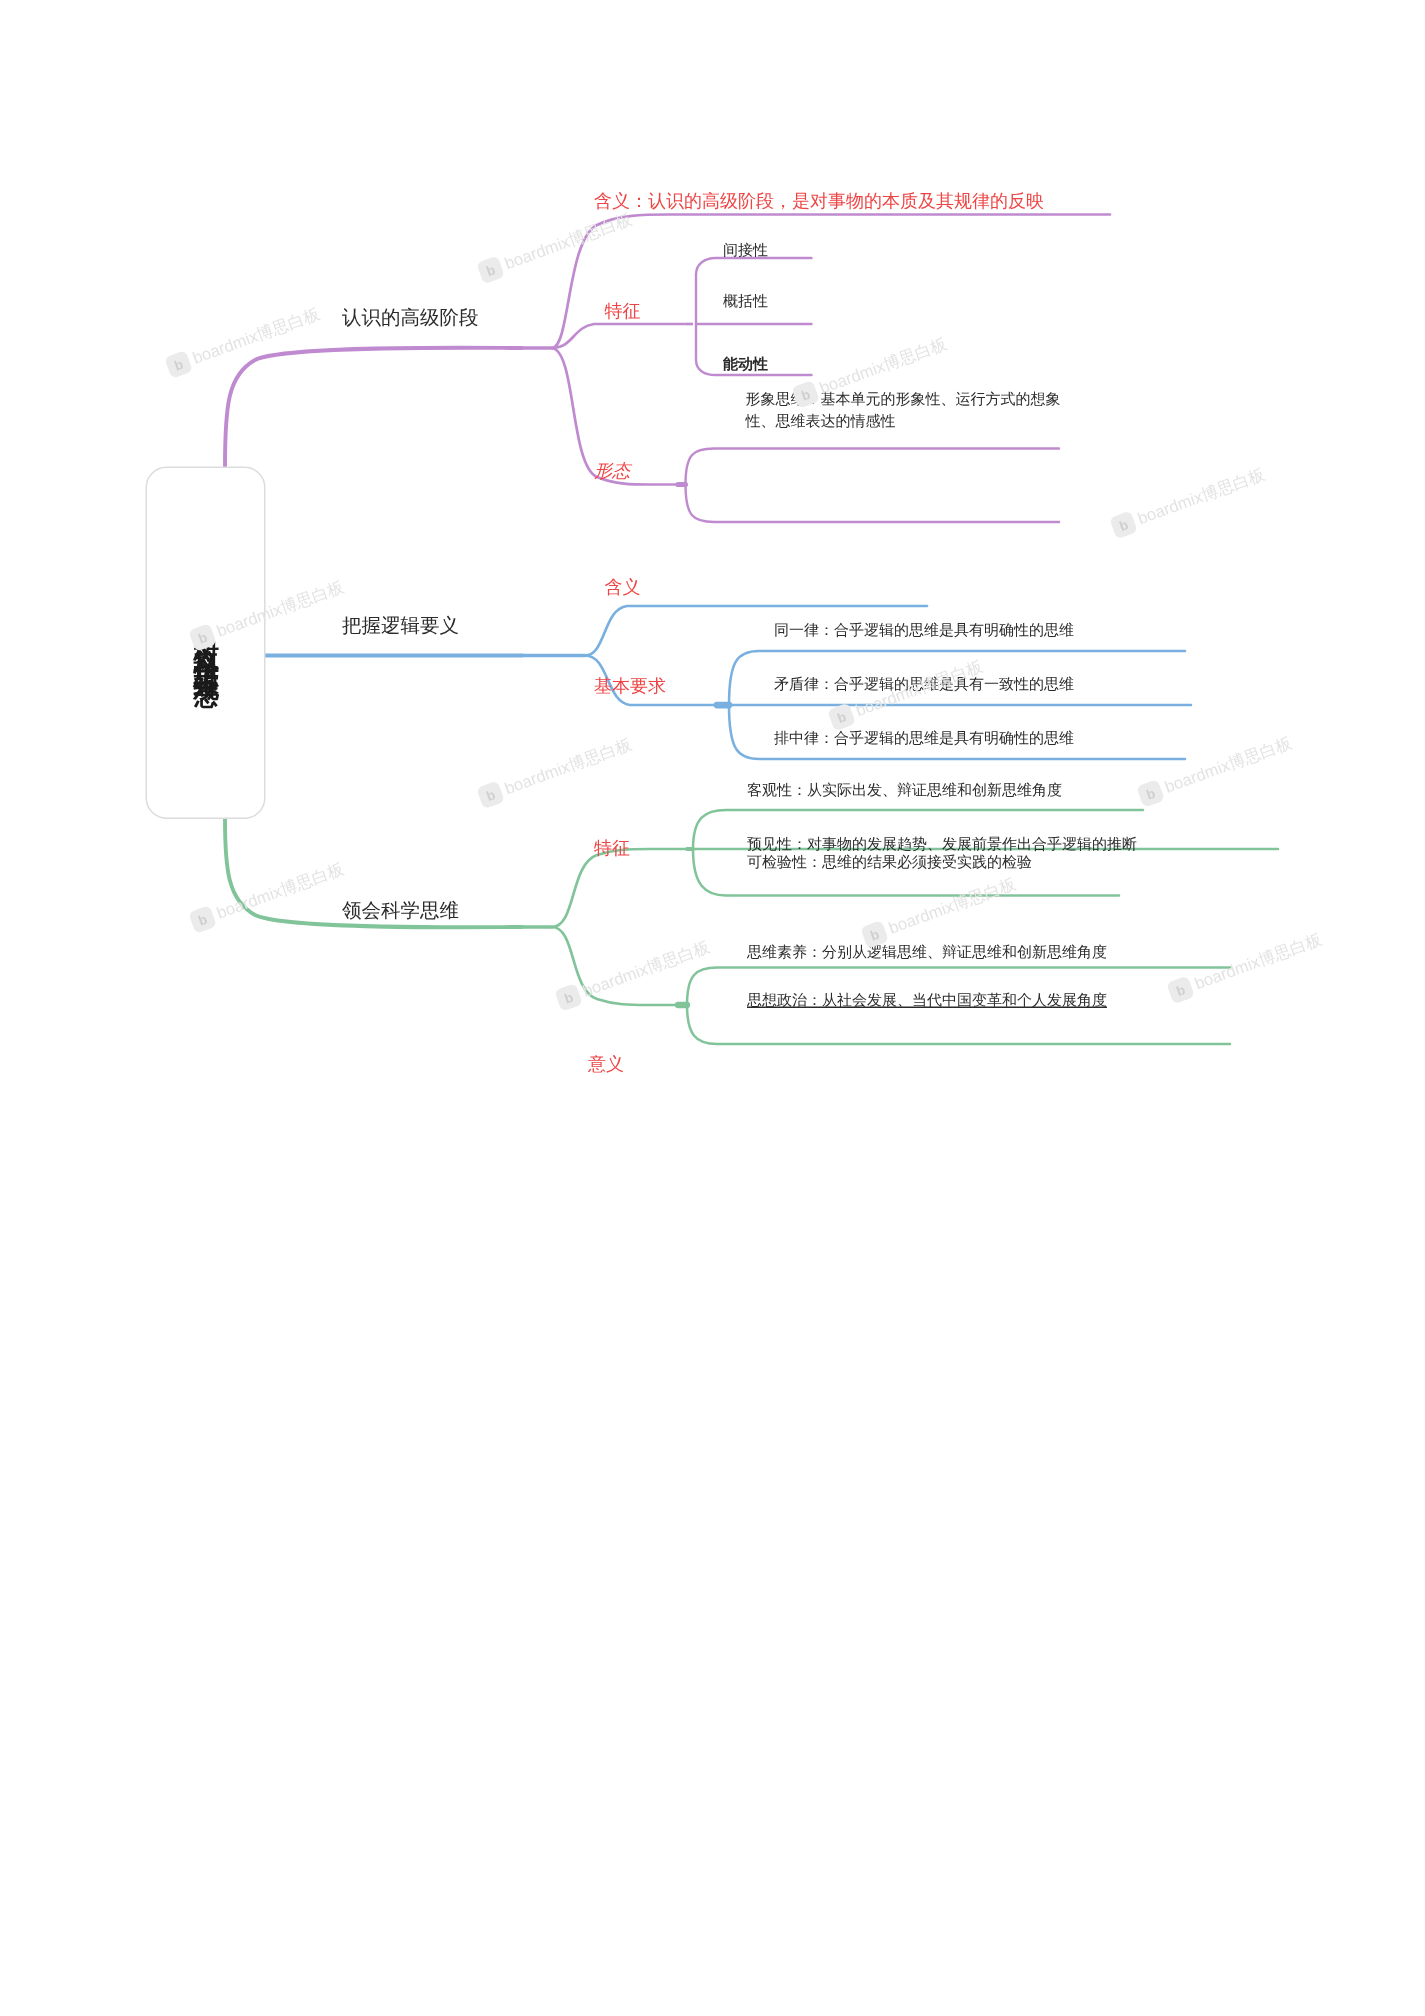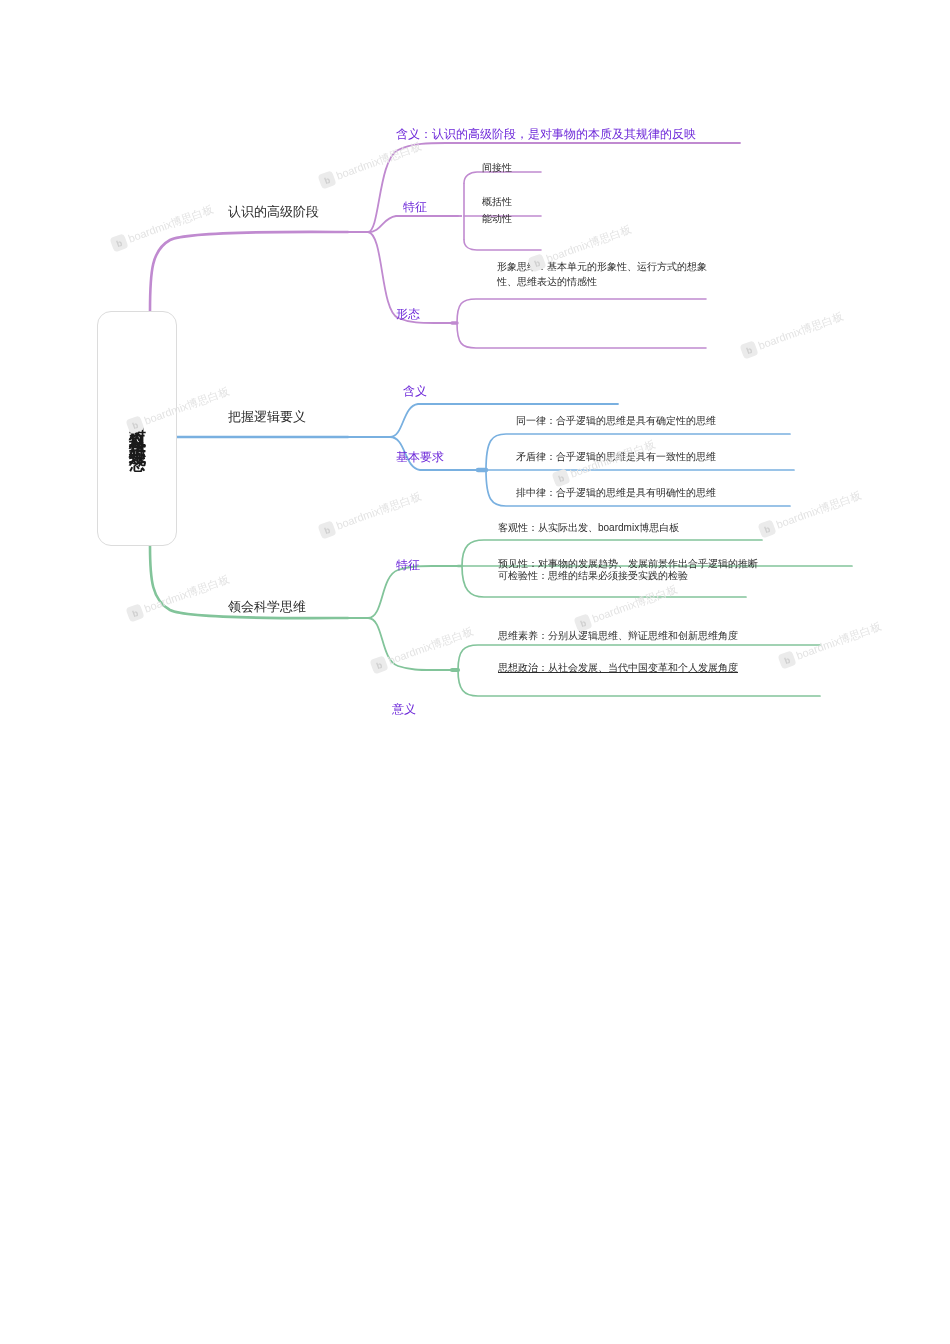--- a/index.html
+++ b/index.html
@@ -20,21 +20,21 @@
   }
   .root-text{
     writing-mode:vertical-rl;text-orientation:upright;
     font-size:17px;font-weight:700;letter-spacing:4px;
     line-height:1.05;color:#1a1a1a;white-space:nowrap;
   }
 
   
   .lbl{position:absolute;white-space:nowrap;line-height:1.35;}
   .lvl1{font-size:13px;color:#2b2b2b;}
-  .lvl2{font-size:12px;color:#6d28d9;}
+  .lvl2{font-size:12px;color:#ef4444;}
   .lvl3{font-size:10px;color:#2b2b2b;}
   .multi{white-space:normal;line-height:1.5;}
 
   
   .wm{
     position:absolute;color:#e3e3e3;font-size:11px;white-space:nowrap;
     transform:rotate(-20deg);transform-origin:left center;
     user-select:none;display:flex;align-items:center;gap:3px;
   }
   .wm .wm-logo{
@@ -104,41 +104,41 @@
   </div>
 
   <div class="lbl lvl1" style="left:228px;top:203px;">认识的高级阶段</div>
 
   <div class="lbl lvl2" style="left:396px;top:126px;">含义：认识的高级阶段，是对事物的本质及其规律的反映</div>
 
   <div class="lbl lvl2" style="left:403px;top:199px;">特征</div>
 
   <div class="lbl lvl3" style="left:482px;top:161px;">间接性</div>
   <div class="lbl lvl3" style="left:482px;top:195px;">概括性</div>
-  <div class="lbl lvl3" style="left:482px;top:212px;">能动性</div>
+  <div class="lbl lvl3" style="left:482px;top:237px;font-weight:bold;">能动性</div>
 
-  <div class="lbl lvl2" style="left:396px;top:306px;">形态</div>
+  <div class="lbl lvl2" style="left:396px;top:306px;font-style:italic;">形态</div>
 
   <div class="lbl lvl3 multi" style="left:497px;top:259px;width:214px;">形象思维：基本单元的形象性、运行方式的想象性、思维表达的情感性</div>
 
   <div class="lbl lvl1" style="left:228px;top:408px;">把握逻辑要义</div>
 
   <div class="lbl lvl2" style="left:403px;top:383px;">含义</div>
 
   <div class="lbl lvl2" style="left:396px;top:449px;">基本要求</div>
 
-  <div class="lbl lvl3" style="left:516px;top:414px;">同一律：合乎逻辑的思维是具有确定性的思维</div>
+  <div class="lbl lvl3" style="left:516px;top:414px;">同一律：合乎逻辑的思维是具有明确性的思维</div>
   <div class="lbl lvl3" style="left:516px;top:450px;">矛盾律：合乎逻辑的思维是具有一致性的思维</div>
   <div class="lbl lvl3" style="left:516px;top:486px;">排中律：合乎逻辑的思维是具有明确性的思维</div>
 
   <div class="lbl lvl1" style="left:228px;top:598px;">领会科学思维</div>
 
   <div class="lbl lvl2" style="left:396px;top:557px;">特征</div>
 
-  <div class="lbl lvl3" style="left:498px;top:521px;">客观性：从实际出发、boardmix博思白板</div>
+  <div class="lbl lvl3" style="left:498px;top:521px;">客观性：从实际出发、辩证思维和创新思维角度</div>
   <div class="lbl lvl3" style="left:498px;top:557px;">预见性：对事物的发展趋势、发展前景作出合乎逻辑的推断</div>
   <div class="lbl lvl3" style="left:498px;top:569px;">可检验性：思维的结果必须接受实践的检验</div>
 
   <div class="lbl lvl2" style="left:392px;top:661px;margin-top:40px;">意义</div>
 
   <div class="lbl lvl3" style="left:498px;top:629px;">思维素养：分别从逻辑思维、辩证思维和创新思维角度</div>
   <div class="lbl lvl3" style="left:498px;top:661px;text-decoration:underline;">思想政治：从社会发展、当代中国变革和个人发展角度</div>
 
   <div class="wm" style="left:112px;top:238px;">
     <span class="wm-logo">b</span>

